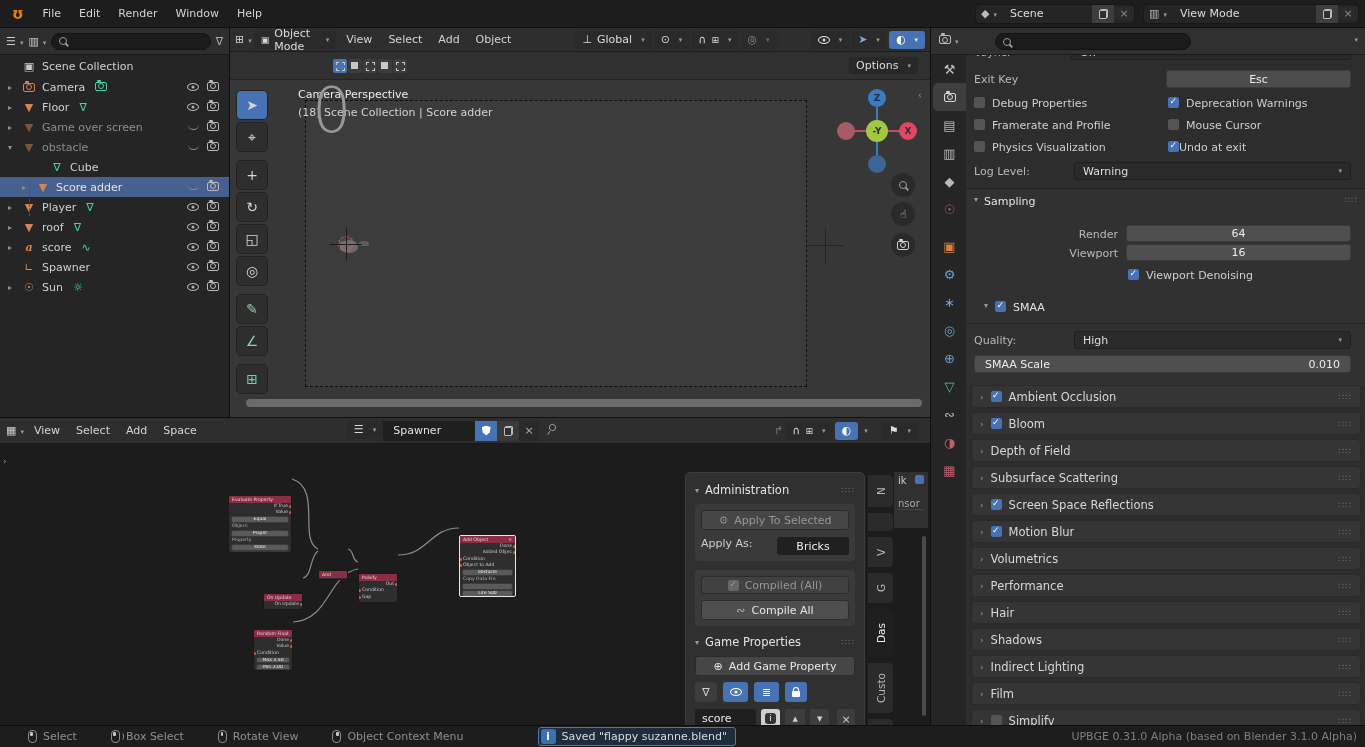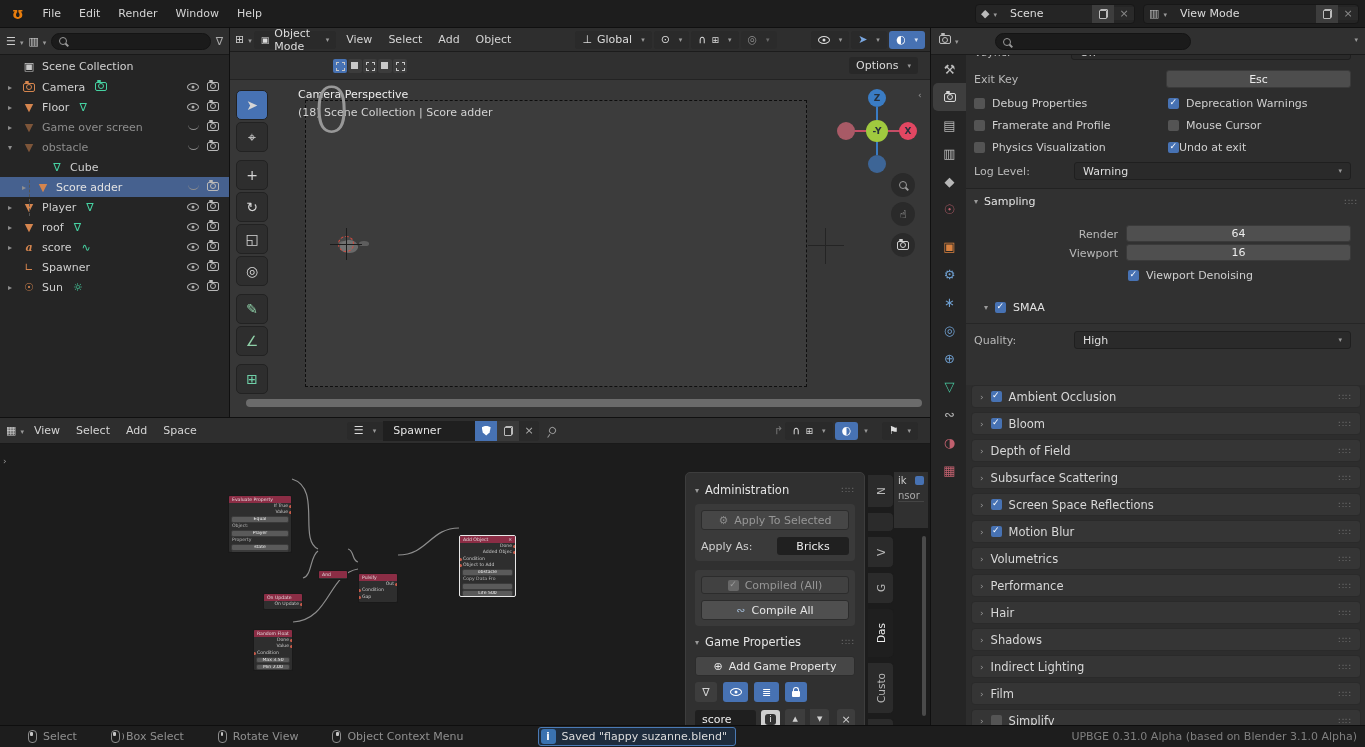--- a/index.html
+++ b/index.html
@@ -1,19 +1,19 @@
 <!DOCTYPE html>
 <html><head>
 <meta charset="utf-8">
 <style>
 *{box-sizing:border-box;margin:0;padding:0}
 body{margin:0;background:#111;font-family:"DejaVu Sans",sans-serif}
 #app{position:relative;width:1365px;height:747px;background:#1d1d1d;overflow:hidden;font-size:11px;color:#cfcfcf;cursor:default}
 .abs{position:absolute}
-.row{display:flex;align-items:center}
+.row{display:flex;align-items:flex-start}
 .caret{font-size:7px;color:#999;margin-left:4px}
 
 #topbar{position:absolute;left:0;top:0;width:1365px;height:28px;background:#1d1d1d;border-bottom:1px solid #101010;display:flex;align-items:center}
 .logo{color:#e87d0d;font-weight:bold;font-size:15px;margin:0 10px 0 12px}
 .tmenu{padding:0 9px;color:#d4d4d4}
 .wtab{padding:4px 11px;color:#8f8f8f;border-radius:4px 4px 0 0;white-space:nowrap}
 .wtab.active{background:#3d3d3d;color:#e8e8e8}
 .idwidget{display:flex;align-items:center;height:20px;background:#252525;border:1px solid #171717;border-radius:4px;overflow:hidden}
 .idwidget .nm{padding:0 8px;color:#dcdcdc;flex:1}
 .idwidget .btn{width:22px;height:20px;display:flex;align-items:center;justify-content:center;background:#3d3d3d}
@@ -588,21 +588,21 @@
           <div class="sidetab" style="top: 128px; height: 32px;">G</div>
           <div class="sidetab active" style="top: 164px; height: 50px;">Das</div>
           <div class="sidetab" style="top: 218px; height: 52px;">Custo</div>
           <div class="sidetab" style="top: 274px; height: 60px;">Help &amp; Doc</div>
         </div>
       <div style="position:absolute;left:894px;top:28px;width:34px;height:56px;background:#303030;color:#ccc;font-size:10px;padding:3px 4px">
         <div class="row" style="justify-content:space-between">
             <span>ik</span>
             <span style="width:9px;height:9px;background:#4772b3;border-radius:2px"></span>
           </div>
-        <div style="margin-top:4px;color:#aaa;border-bottom:1px solid #444">nsor</div>
+        <div style="margin-top:12px;color:#aaa;border-bottom:1px solid #444">nsor</div>
       </div>
       <div style="position:absolute;left:922px;top:92px;width:4px;height:180px;background:#4a4a4a;border-radius:2px"></div>
     </div>
   </div>
 
   <div id="props">
     <div id="phead">
       <div class="search" style="position:absolute;left:64px;top:5px;width:196px">
           <span class="icon-mag"></span>
         </div>
@@ -721,20 +721,24 @@
         <span class="chev" style="color:#9a9a9a;font-size:8px">▾</span>
           <span class="minicb checked"></span>
           <span>SMAA</span>
       </div>
       <div class="abs" style="left:0;top:268px;width:400px;height:1px;background:#262626"></div>
       <div class="abs plabel-r" style="left:8px;top:279px">Quality:</div>
       <div class="dropdown abs" style="left:108px;top:276px;width:277px;height:18px">
           <span>High</span>
           <span class="caret">▾</span>
         </div>
+      <div class="field abs" style="left:8px;top:300px;width:377px;height:18px;justify-content:space-between;padding:0 10px">
+        <span>SMAA Scale</span>
+          <span>0.010</span>
+      </div>
 
       <div class="abs" style="left:0;top:330px;width:400px">
 
       <div class="pnl">
             <span class="chev">›</span>
             <span class="minicb pcb checked"></span>
             <span>Ambient Occlusion</span>
             <span class="grip">∷∷</span>
           </div>
           <div class="pnl">

